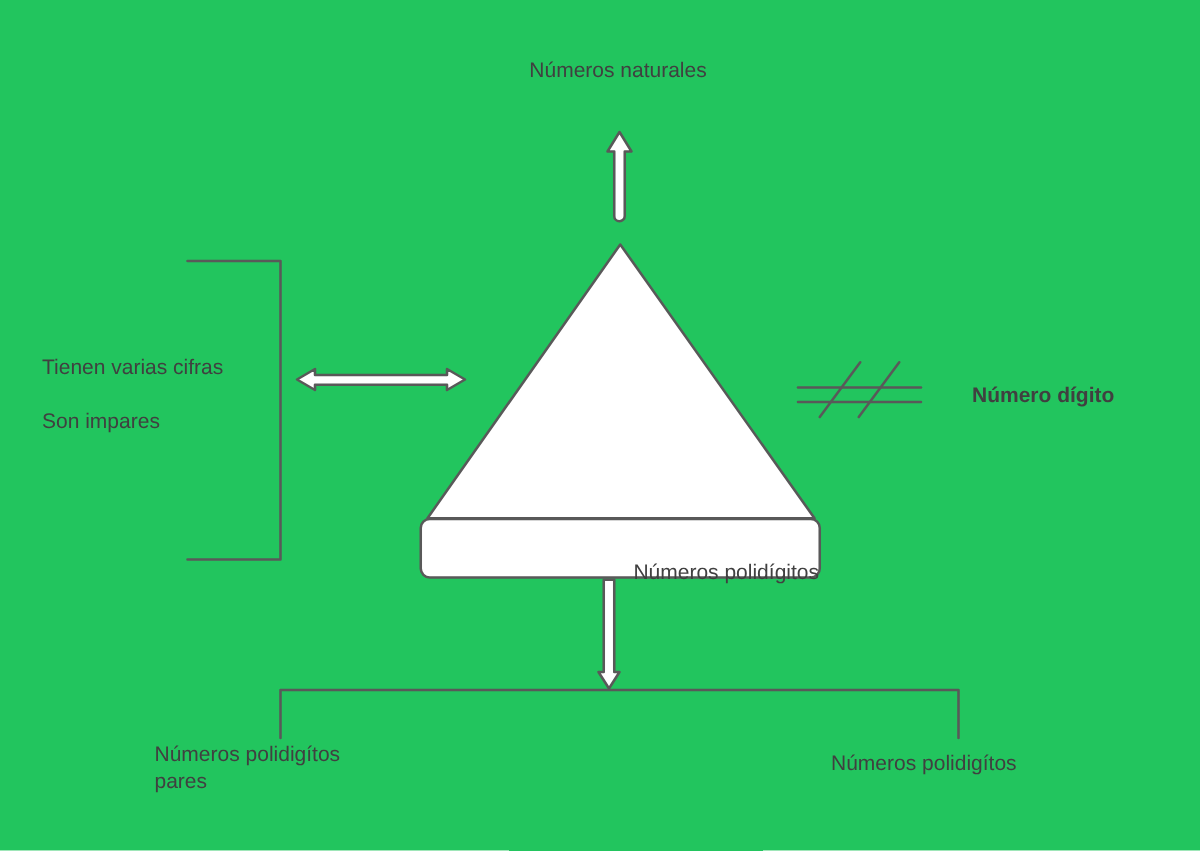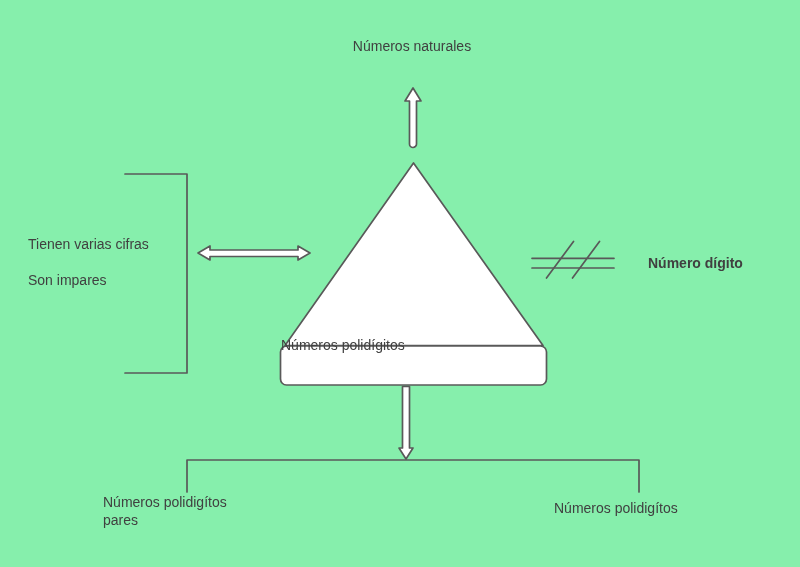--- a/index.html
+++ b/index.html
@@ -4,42 +4,42 @@
 <style>
   html, body {
     margin: 0;
     padding: 0;
     background: #ffffff;
   }
   #stage {
     position: relative;
     width: 800px;
     height: 567px;
-    background: #86efac;
+    background: #22c55e;
     font-family: "Liberation Sans", "DejaVu Sans", sans-serif;
     color: #404040;
     overflow: hidden;
   }
   #shapes {
     position: absolute;
     left: 0;
     top: 0;
     width: 800px;
     height: 567px;
   }
   .label {
     position: absolute;
     font-size: 14px;
     line-height: 18px;
     color: #404040;
     white-space: nowrap;
   }
   .label.center { white-space: normal; }
   #top-label       { left: 312px; top: 37px;  width: 200px; text-align: center; }
-  #box-label       { left: 281px; top: 326px; width: 265px; height: 39px; line-height: 39px; text-align: left; }
+  #box-label       { left: 281px; top: 362px; width: 265px; height: 39px; line-height: 39px; text-align: right; }
   #left-note-1     { left: 28px;  top: 235px; }
   #left-note-2     { left: 28px;  top: 271px; }
   #right-note      { left: 648px; top: 254px; font-weight: bold; }
   #bottom-left     { left: 103px; top: 493px; width: 170px; }
   #bottom-right    { left: 554px; top: 499px; width: 170px; }
   svg .ln   { stroke: #595959; stroke-width: 1.7; fill: none; stroke-linejoin: round; stroke-linecap: round; }
   svg .shp  { stroke: #595959; stroke-width: 1.7; fill: #ffffff; stroke-linejoin: round; }
 </style>
 </head>
 <body>

